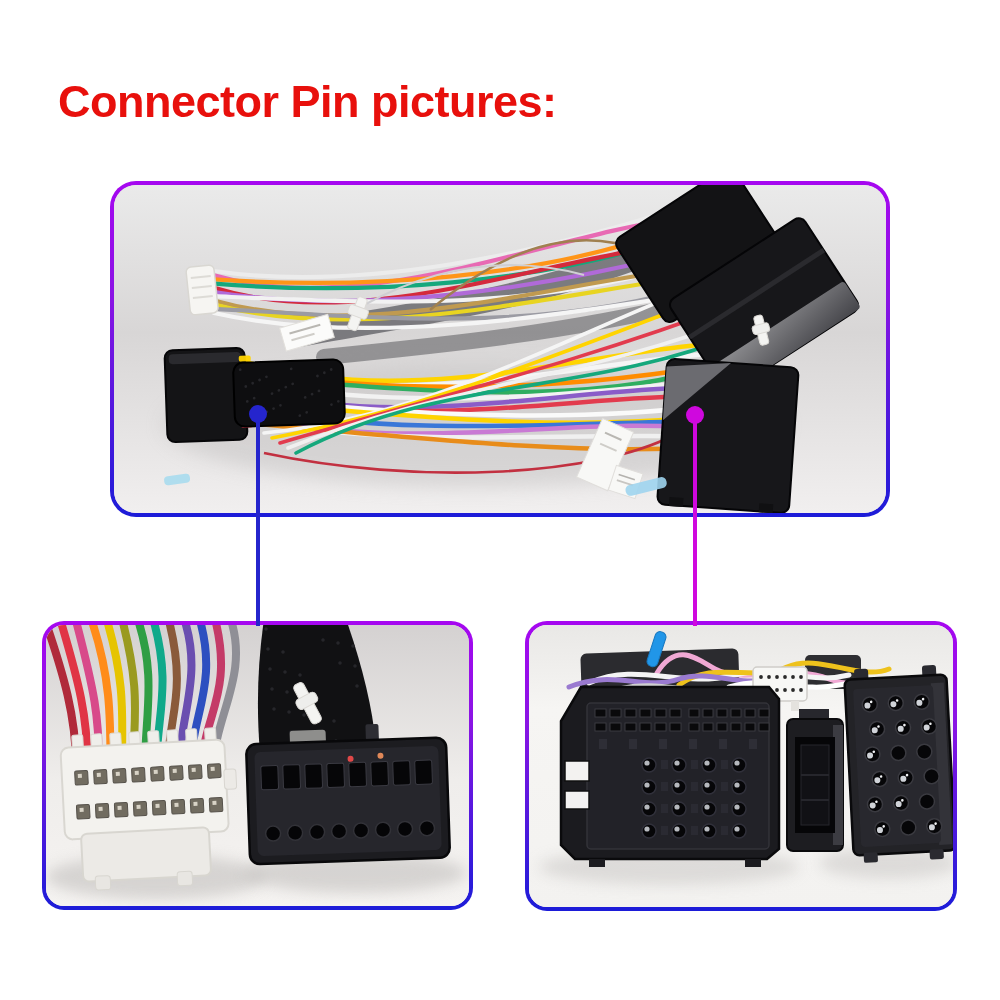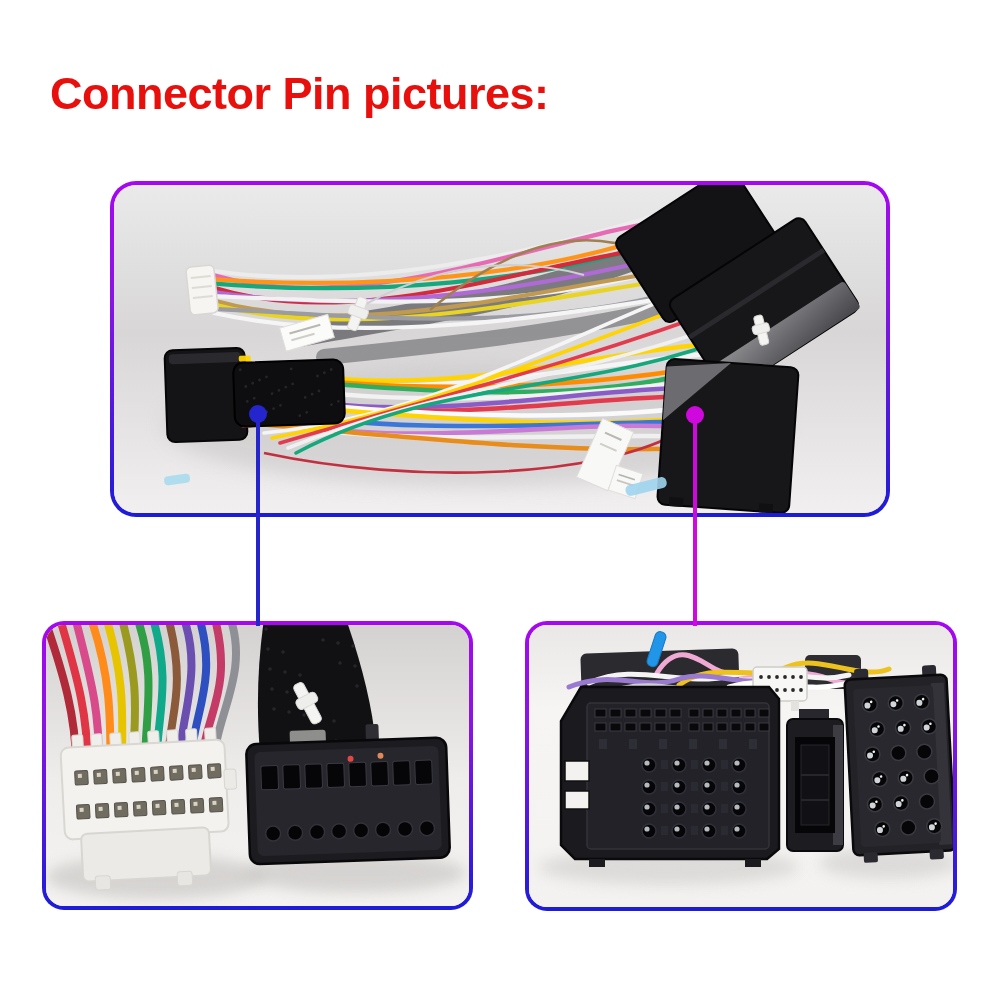--- a/index.html
+++ b/index.html
@@ -1,21 +1,21 @@
 <!DOCTYPE html>
 <html><head>
 <meta charset="utf-8">
 <style>
   html,body{margin:0;padding:0;}
   body{
     width:1000px;height:1000px;position:relative;background:#ffffff;
     font-family:"Liberation Sans", sans-serif;overflow:hidden;
   }
   .page-title{
-    position:absolute;left:42px;top:60px;margin:8px;
+    position:absolute;left:42px;top:60px;margin:16px;
     font-size:45px;font-weight:700;letter-spacing:-0.5px;color:#e8100c;
   }
   .panel{
     position:absolute;box-sizing:border-box;padding:4px;
     background:linear-gradient(180deg,#a607f0 0%,#8a14e4 35%,#1c1cd8 100%);
     border-radius:26px;
   }
   .panel-inner{
     width:100%;height:100%;border-radius:22px;overflow:hidden;background:#e6e4e2;
   }

